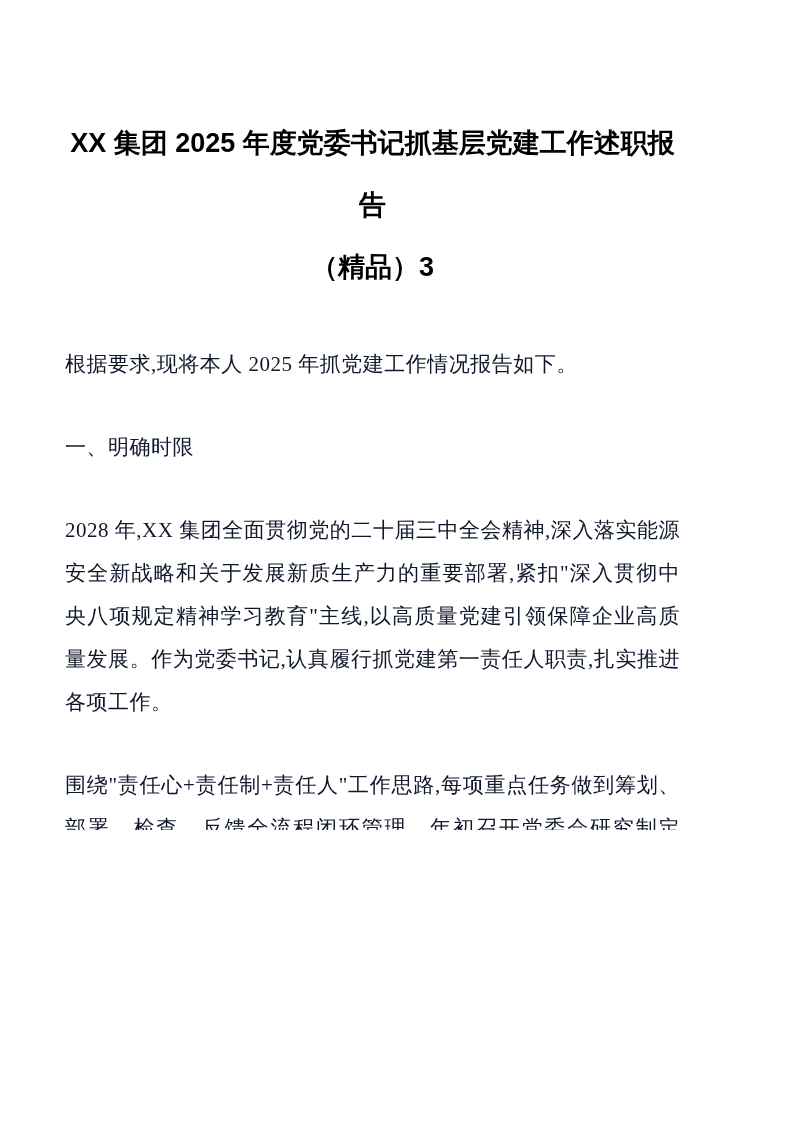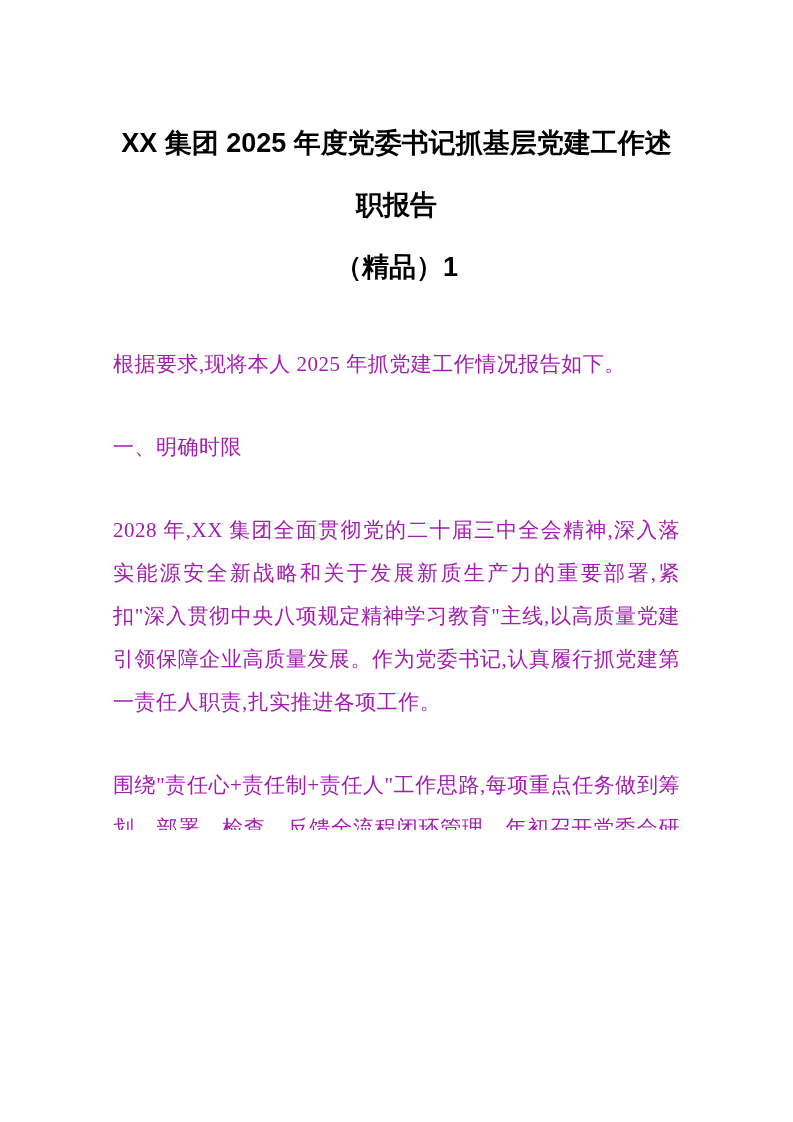--- a/index.html
+++ b/index.html
@@ -6,21 +6,21 @@
     margin: 0;
     padding: 0;
     background: #ffffff;
   }
   .page {
     position: relative;
     width: 793px;
     height: 830px;
     background: #ffffff;
     box-sizing: border-box;
-    padding: 112px 113px 0 113px;
+    padding: 112px 113px 0 65px;
     overflow: hidden;
     color: #000000;
     font-family: "Liberation Serif", "DejaVu Serif", serif;
   }
   .doc-title {
     margin: 0 0 45px 0;
     font-size: 27px;
     font-weight: 700;
     line-height: 62px;
     text-align: center;
@@ -30,30 +30,30 @@
   .title-line {
     display: block;
   }
   .para {
     margin: 0 0 40px 0;
     font-size: 21px;
     line-height: 43px;
     letter-spacing: 0.5px;
     text-align: justify;
     text-justify: inter-ideograph;
-    color: #a21caf;
+    color: #0f172a;
   }
 </style>
 </head>
 <body>
 
 <div class="page">
   <h1 class="doc-title">
     <span class="title-line">XX 集团 2025 年度党委书记抓基层党建工作述职报告</span>
-    <span class="title-line">（精品）1</span>
+    <span class="title-line">（精品）3</span>
   </h1>
 
   <p class="para">根据要求,现将本人 2025 年抓党建工作情况报告如下。</p>
 
   <p class="para">一、明确时限</p>
 
   <p class="para">2028 年,XX 集团全面贯彻党的二十届三中全会精神,深入落实能源安全新战略和关于发展新质生产力的重要部署,紧扣"深入贯彻中央八项规定精神学习教育"主线,以高质量党建引领保障企业高质量发展。作为党委书记,认真履行抓党建第一责任人职责,扎实推进各项工作。</p>
 
 
   <p class="para">围绕"责任心+责任制+责任人"工作思路,每项重点任务做到筹划、部署、检查、反馈全流程闭环管理。年初召开党委会研究制定《2025 年党建工作要点》,明确 6 大方面 28 项具体任务,逐项分解责任、明确时限。全年组织召开党建工作专题会议 15 次,包括深入贯彻中央八项规定精神学习教育动员会、党的建设工作会、专题警示教育推进会等,推动责任层层压实。</p>

